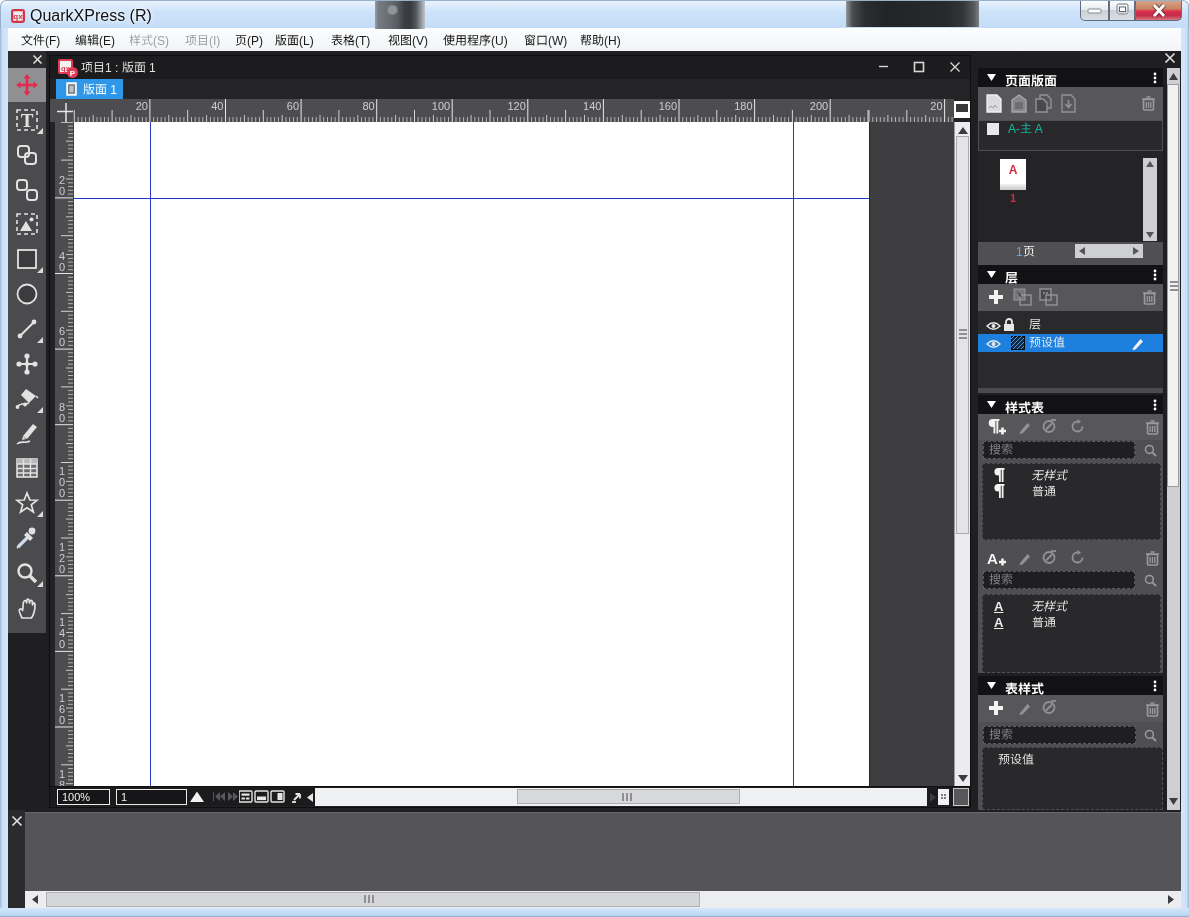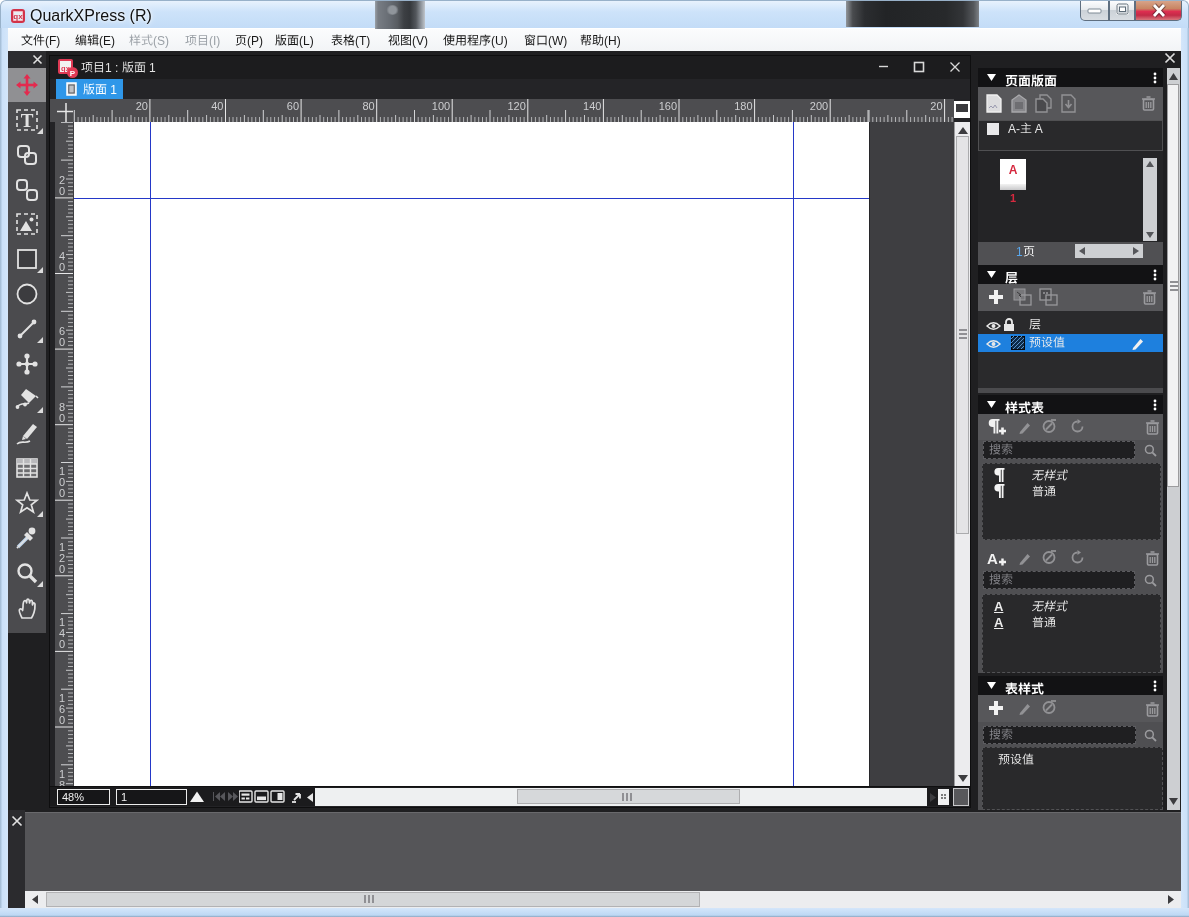--- a/index.html
+++ b/index.html
@@ -453,21 +453,21 @@
 <div class="thumbgripH" style="left:4px;top:207px">
           <i></i>
           <i></i>
           <i></i>
         </div>
 <svg style="position:absolute;left:3px;top:653px" width="10" height="7">
           <path d="M5 7 L10 0 L0 0 Z" fill="#3c3c3f"></path>
         </svg>
 </div>
 <div class="abs" id="docbottom">
-<div class="numbox" style="left:7px;width:53px">48%</div>
+<div class="numbox" style="left:7px;width:53px">100%</div>
 <div class="numbox" style="left:66px;width:71px">1</div>
 <svg class="abs" style="left:139px;top:4px" width="16" height="12">
           <path d="M8 0.5 L15 11 L1 11 Z" fill="#f2f2f2"></path>
         </svg>
 <svg class="abs" style="left:158px;top:4px" width="36" height="11">
           <g fill="#57575b">
             <path d="M6 1 L6 10 L5 10 L5 1 Z"></path>
             <path d="M12 1 L7 5.5 L12 10 Z"></path>
             <path d="M17 1 L12 5.5 L17 10 Z"></path>
             <path d="M20 1 L25 5.5 L20 10 Z"></path>
@@ -550,21 +550,21 @@
           <path d="M7.5 6 V12 M4.5 10 L7.5 13.5 L10.5 10" fill="none" stroke="#929295" stroke-width="1.6"></path>
         </svg>
 <svg style="position:absolute;left:163px;top:8px" width="15" height="16" viewBox="0 0 15 16">
           <rect x="2.5" y="4.5" width="10" height="10.5" rx="1" fill="none" stroke="#9b9b9e" stroke-width="1.6"></rect>
           <path d="M1 4 L14 4 M5.5 2 L9.5 2" stroke="#9b9b9e" stroke-width="1.6"></path>
           <path d="M5.2 7 L5.2 13 M7.5 7 L7.5 13 M9.8 7 L9.8 13" stroke="#9b9b9e" stroke-width="1.3"></path>
         </svg>
 </div>
 <div class="abs" style="left:0;top:52px;width:185px;height:31px;background:#29292b;border:1px solid #505052">
 <div style="position:absolute;left:8px;top:2px;width:12px;height:12px;background:#e8e8ea"></div>
-<div style="position:absolute;left:29px;top:1px;color:#e5e5e5;font-size:12px">A-<svg class="cj" style="width:12px;height:12px;vertical-align:-1.4px;" viewBox="0 0 1000 1000">
+<div style="position:absolute;left:29px;top:1px;color:#14b8a6;font-size:12px">A-<svg class="cj" style="width:12px;height:12px;vertical-align:-1.4px;" viewBox="0 0 1000 1000">
             <use href="#ru4e3b"></use>
           </svg> A</div>
 </div>
 <div class="abs" style="left:0;top:83px;width:185px;height:91px;background:#242426">
 <div style="position:absolute;left:22px;top:8px;width:26px;height:31px;background:#fff">
           <div style="position:absolute;left:0;bottom:0;width:26px;height:6px;background:linear-gradient(#f2f2f2,#c9c9cb)"></div>
           <div style="position:absolute;left:0;top:4px;width:26px;text-align:center;font-size:12px;font-weight:bold;color:#d6293f">A</div>
         </div>
 <div style="position:absolute;left:22px;top:41px;width:26px;text-align:center;font-size:11px;font-weight:bold;color:#d6293f">1</div>
 <div style="position:absolute;left:165px;top:7px;width:14px;height:83px;background:#cdcfd2">

